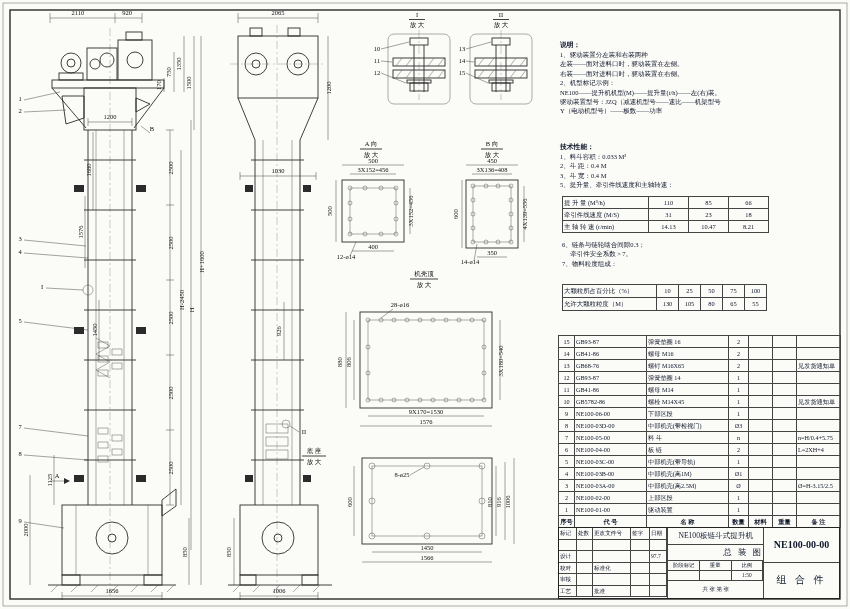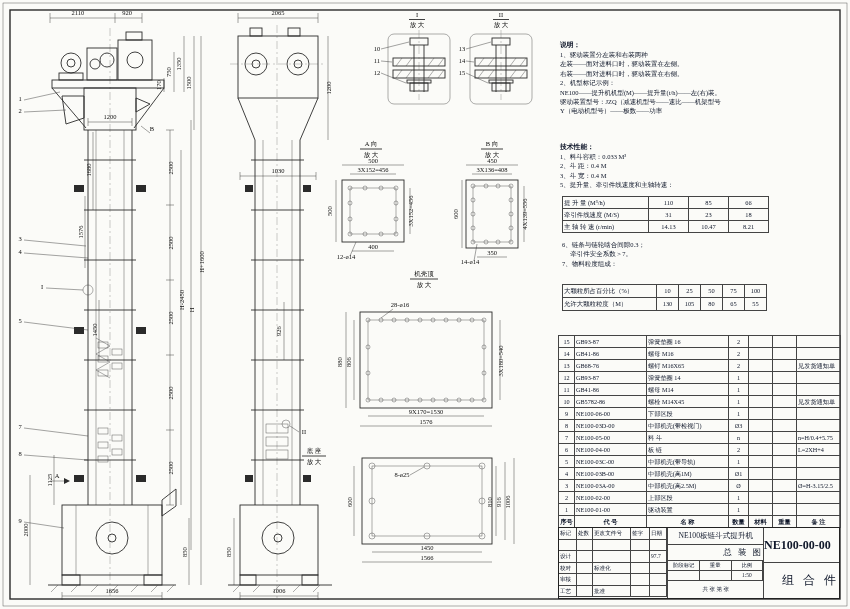--- a/index.html
+++ b/index.html
@@ -44,22 +44,22 @@
   .tb-left{width:110px;display:flex;flex-direction:column}
   .tb-left .row{display:flex;height:11.5px;line-height:11px;font-size:5.6px}
   .tc0{width:18px}.tc1{width:16px}.tc2{width:38px}.tc3{width:19px}.tc4{flex:1}
   .tb-mid{width:96px;display:flex;flex-direction:column;border-left:1px solid #444}
   .tb-prod{height:16px;line-height:16px;font-size:7.6px;text-align:center;border-bottom:1px solid #444;white-space:nowrap}
   .tb-name{height:15px;line-height:15px;font-size:8.5px;text-align:right;border-bottom:1px solid #444;letter-spacing:2px}
   .tb-small,.tb-smallv{display:flex;height:10px;line-height:9px;font-size:5.4px;text-align:center}
   .tb-small div,.tb-smallv div{flex:1;border-right:1px solid #444;border-bottom:1px solid #444}
   .tb-sheets{flex:1;font-size:5.6px;text-align:center;line-height:17px}
   .tb-right{width:76px;display:flex;flex-direction:column;border-left:1px solid #444}
-  .tb-no{height:34px;line-height:34px;font-size:12px;border-bottom:1px solid #444;font-weight:bold}
-  .tb-cat{flex:1;font-size:12px;text-align:right;line-height:34px;letter-spacing:3px}
+  .tb-no{height:34px;line-height:34px;font-size:10px;text-align:center;border-bottom:1px solid #444;font-weight:bold}
+  .tb-cat{flex:1;font-size:10px;text-align:center;line-height:34px;letter-spacing:3px}
 </style>
 </head>
 <body>
 
 <div class="sheet">
 
 <svg width="850" height="609" viewBox="0 0 850 609">
 
   <rect class="thin" x="3" y="3" width="844" height="603"></rect>
   <rect class="ln" x="10" y="10" width="830" height="589" style="stroke-width:1.4"></rect>

